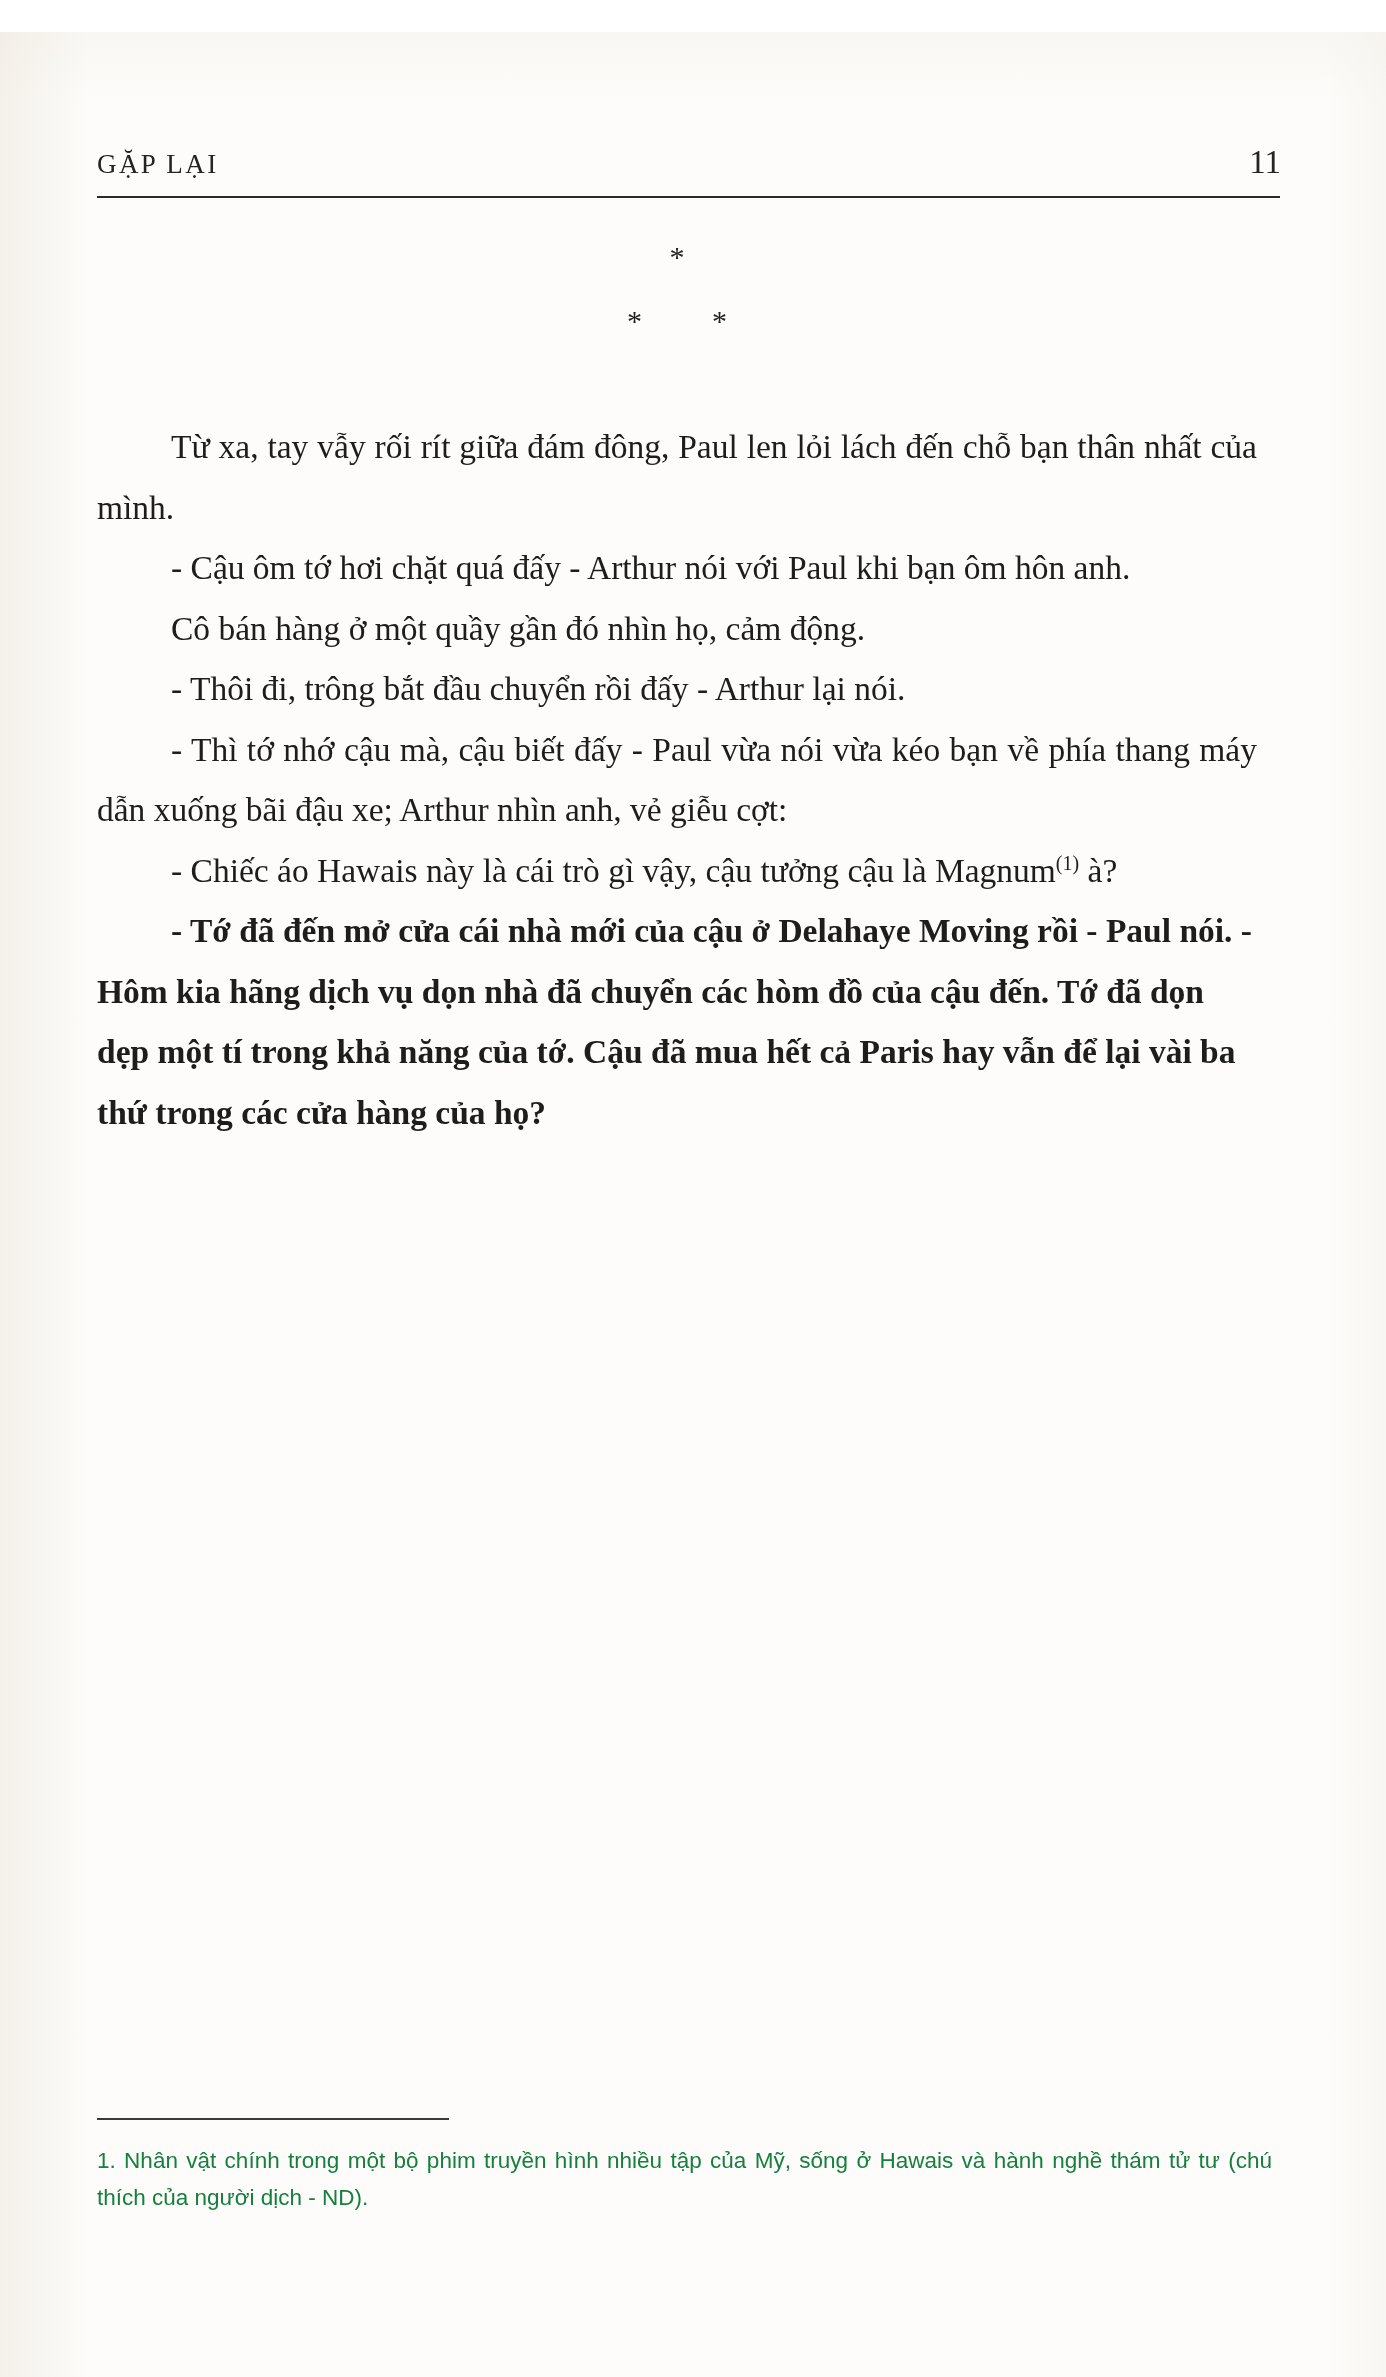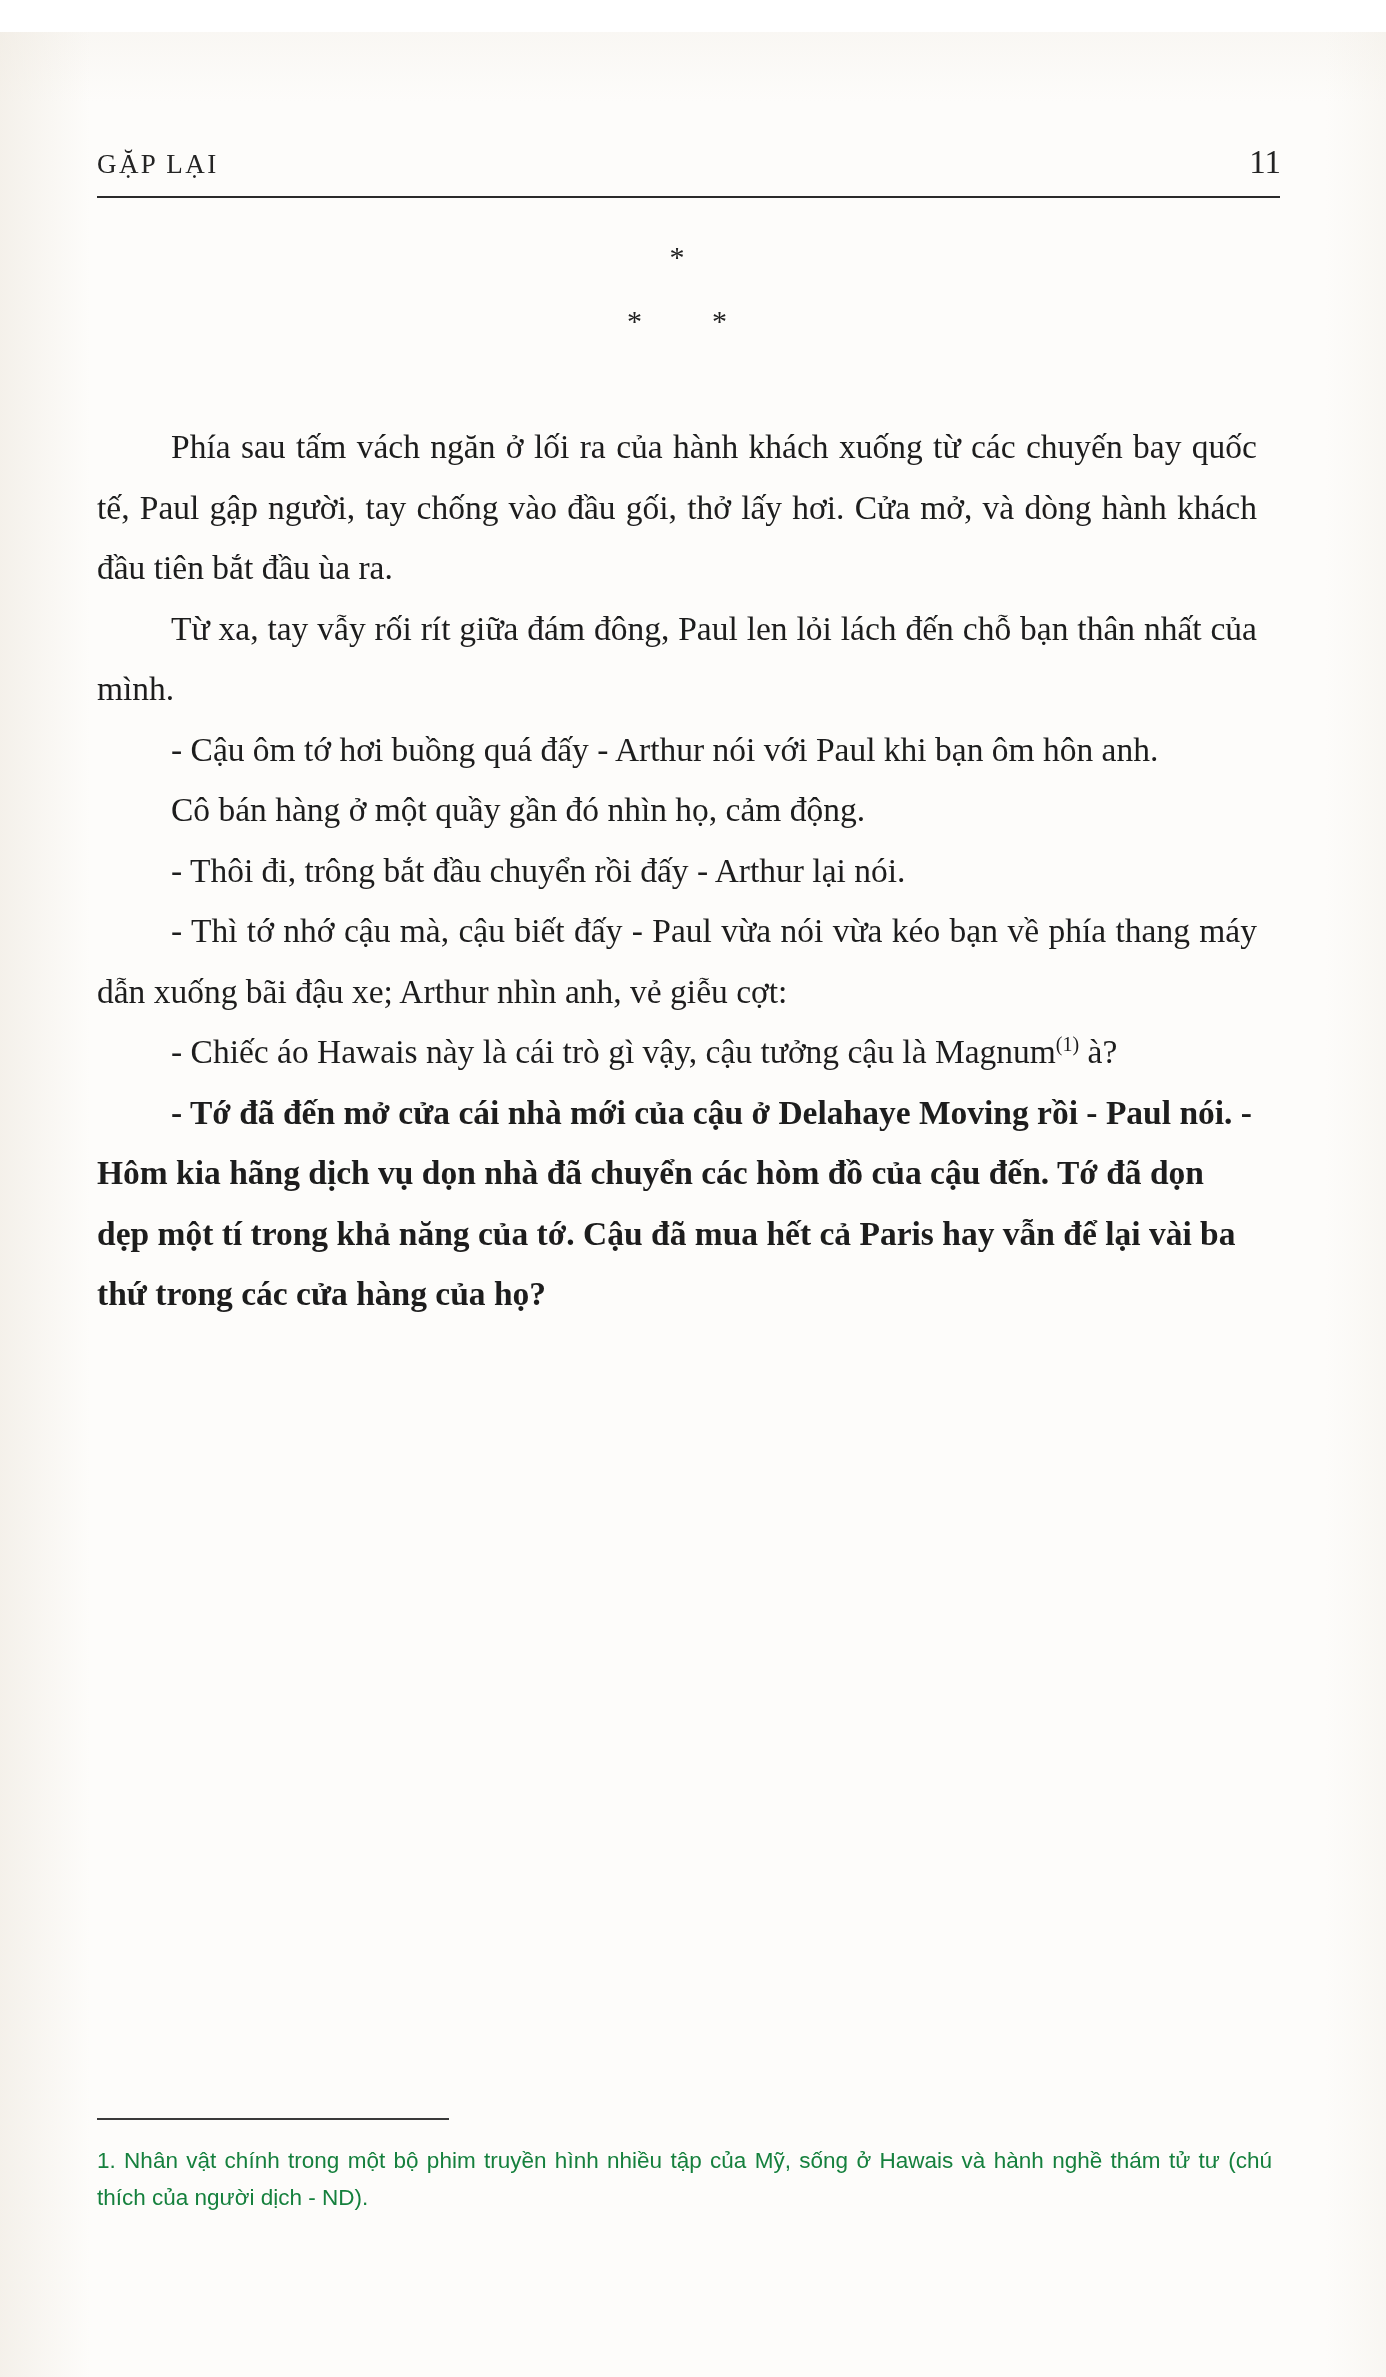--- a/index.html
+++ b/index.html
@@ -162,23 +162,22 @@
     <div class="header-rule"></div>
 
     <div class="ornament">
       <div class="ast-top">*</div>
       <div class="ast-pair">
         <span>*</span><span>*</span>
       </div>
     </div>
 
     <div class="body-text">
-      <p>Phía sau tấm vách ngăn ở lối ra của hành khách xuống từ các chuyến bay quốc tế, Paul gập người, tay chống vào đầu gối, thở lấy hơi. Cửa mở, và dòng hành khách đầu tiên bắt đầu ùa ra.</p>
       <p>Từ xa, tay vẫy rối rít giữa đám đông, Paul len lỏi lách đến chỗ bạn thân nhất của mình.</p>
-      <p>- Cậu ôm tớ hơi buồng quá đấy - Arthur nói với Paul khi bạn ôm hôn anh.</p>
+      <p>- Cậu ôm tớ hơi chặt quá đấy - Arthur nói với Paul khi bạn ôm hôn anh.</p>
       <p>Cô bán hàng ở một quầy gần đó nhìn họ, cảm động.</p>
       <p>- Thôi đi, trông bắt đầu chuyển rồi đấy - Arthur lại nói.</p>
       <p>- Thì tớ nhớ cậu mà, cậu biết đấy - Paul vừa nói vừa kéo bạn về phía thang máy dẫn xuống bãi đậu xe; Arthur nhìn anh, vẻ giễu cợt:</p>
       <p>- Chiếc áo Hawais này là cái trò gì vậy, cậu tưởng cậu là Magnum<sup class="fn">(1)</sup> à?</p>
       <p>- Tớ đã đến mở cửa cái nhà mới của cậu ở Delahaye Moving rồi - Paul nói. - Hôm kia hãng dịch vụ dọn nhà đã chuyển các hòm đồ của cậu đến. Tớ đã dọn dẹp một tí trong khả năng của tớ. Cậu đã mua hết cả Paris hay vẫn để lại vài ba thứ trong các cửa hàng của họ?</p>
     </div>
 
     <div class="fn-rule"></div>
     <div class="footnote">
       <p>1. Nhân vật chính trong một bộ phim truyền hình nhiều tập của Mỹ, sống ở Hawais và hành nghề thám tử tư (chú thích của người dịch - ND).</p>

